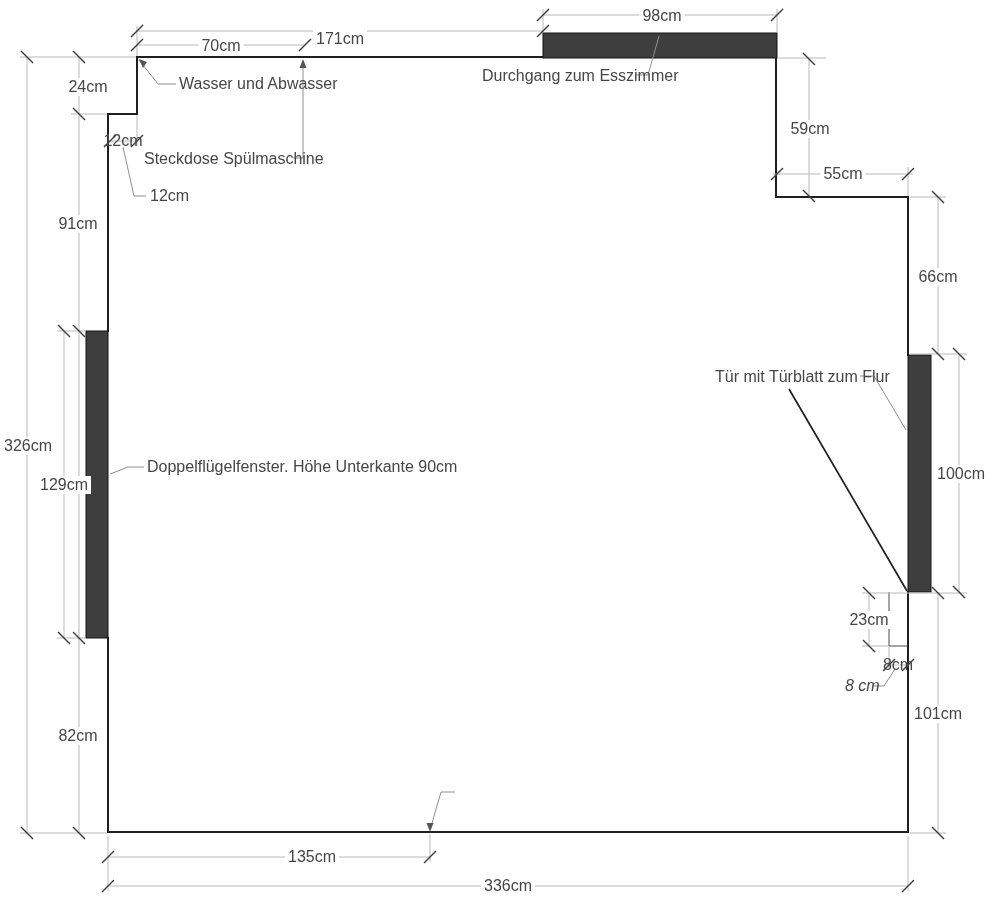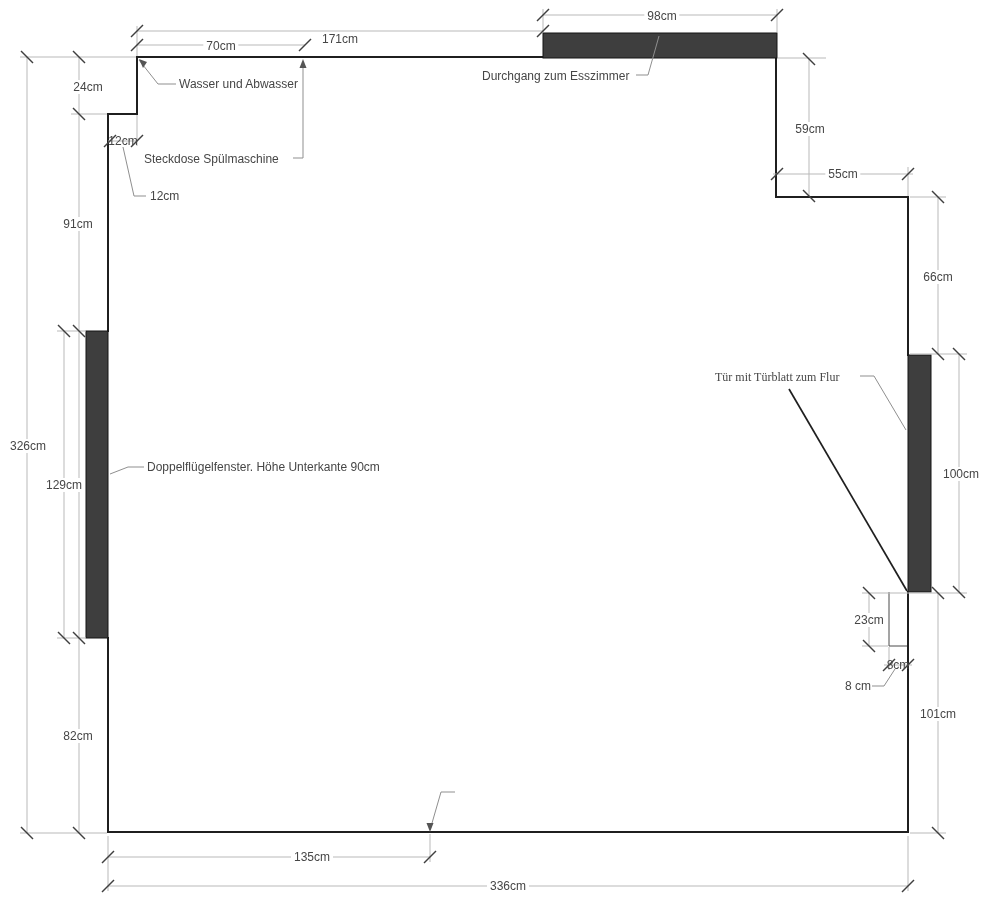--- a/index.html
+++ b/index.html
@@ -7,21 +7,21 @@
           font-family:"Liberation Sans",sans-serif;}
   #plan-svg{position:absolute;left:0;top:0;}
   .w{stroke:#1f1f1f;stroke-width:2;fill:none;}
   .fillrect{fill:#3e3e3e;stroke:#141414;stroke-width:1;}
   .d{stroke:#b9b9b9;stroke-width:1;fill:none;}
   .t{stroke:#3f3f3f;stroke-width:1.4;fill:none;}
   .l{stroke:#8f8f8f;stroke-width:1;fill:none;}
   .n{stroke:#4a4a4a;stroke-width:1;fill:none;}
   .leaf{stroke:#1f1f1f;stroke-width:1.7;fill:none;}
   .ah{fill:#555555;stroke:none;}
-  .lbl{position:absolute;font-size:12px;color:#464646;white-space:nowrap;line-height:1;}
+  .lbl{position:absolute;font-size:16px;color:#464646;white-space:nowrap;line-height:1;}
   .dimc{transform:translate(-50%,-50%);background:#ffffff;padding:1px 3px;}
   .dimt{transform:translate(-50%,-50%);background:transparent;}
   .ann{transform:translateY(-50%);background:transparent;}
 </style>
 </head>
 <body>
 
 <div id="canvas">
 
 <svg id="plan-svg" width="993" height="900" viewBox="0 0 993 900">
@@ -163,21 +163,21 @@
 <div class="lbl dimc" style="left:961px;top:474px;">100cm</div>
 <div class="lbl dimc" style="left:869px;top:620px;">23cm</div>
 <div class="lbl dimc" style="left:938px;top:714px;">101cm</div>
 <div class="lbl dimc" style="left:264px;top:857px;margin-left:48px;">135cm</div>
 <div class="lbl dimc" style="left:508px;top:886px;">336cm</div>
 
 <div class="lbl dimt" style="left:123px;top:141px;">12cm</div>
 <div class="lbl dimt" style="left:898px;top:665px;">8cm</div>
 
 <div class="lbl ann" style="left:150px;top:196px;">12cm</div>
-<div class="lbl ann" style="left:845px;top:686px;">8 cm</div>
+<div class="lbl ann" style="left:845px;top:686px;font-style:italic;">8 cm</div>
 
 <div class="lbl ann" style="left:179px;top:84px;">Wasser und Abwasser</div>
 <div class="lbl ann" style="left:144px;top:159px;">Steckdose Spülmaschine</div>
 <div class="lbl ann" style="left:482px;top:76px;">Durchgang zum Esszimmer</div>
-<div class="lbl ann" style="left:715px;top:377px;font-family:Liberation Serif, serif;">Tür mit Türblatt zum Flur</div>
+<div class="lbl ann" style="left:715px;top:377px;">Tür mit Türblatt zum Flur</div>
 <div class="lbl ann" style="left:147px;top:467px;">Doppelflügelfenster. Höhe Unterkante 90cm</div>
 
 </div>
 
 </body></html>

